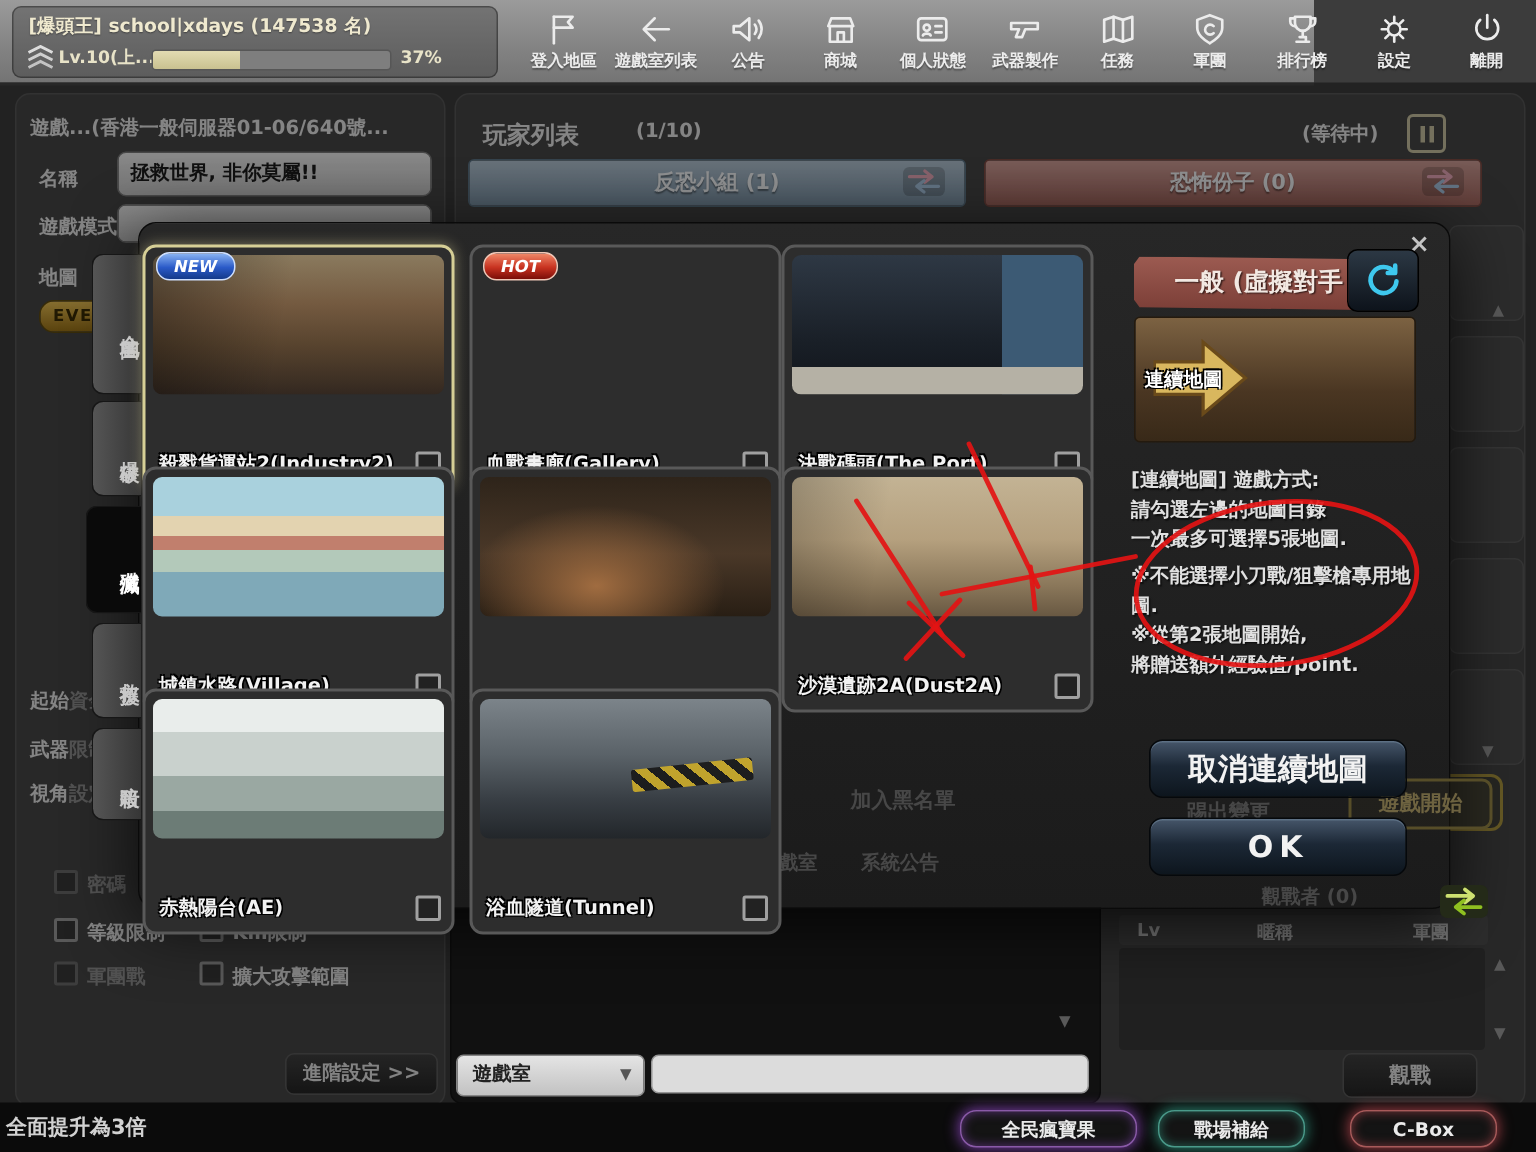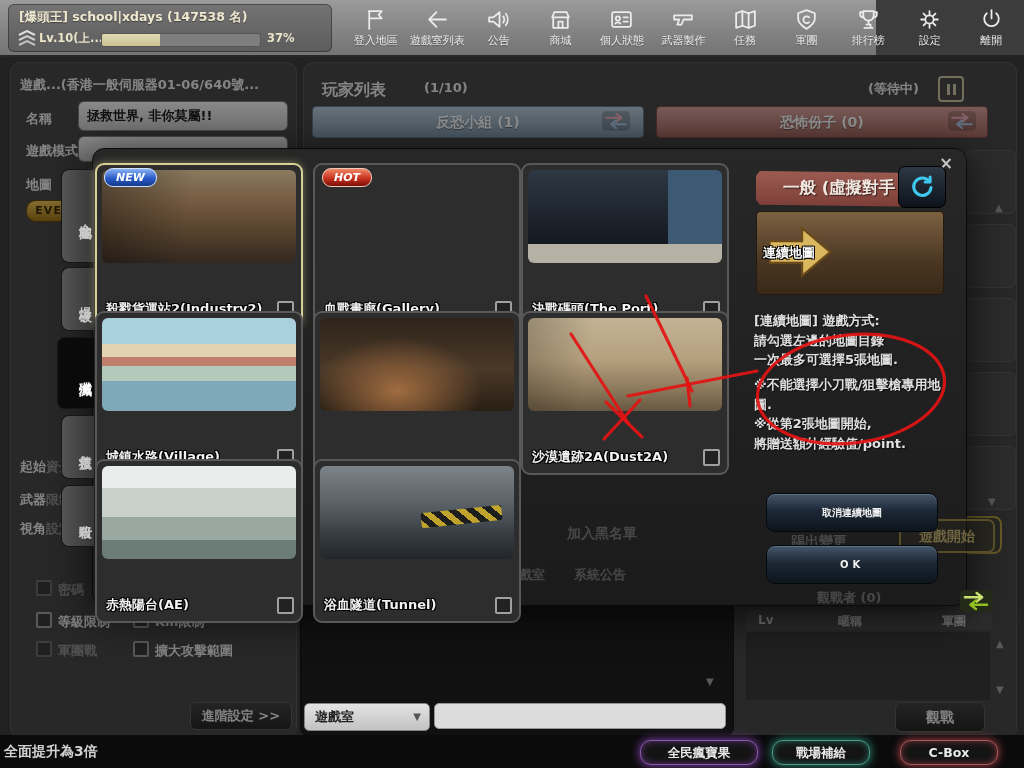--- a/index.html
+++ b/index.html
@@ -10,21 +10,21 @@
   .topbar{left:0;top:0;width:876px;height:55px;background:linear-gradient(180deg,#9b9b9b,#828282 60%,#747474);border-bottom:2px solid #454545;z-index:2;}
   .playerbox{left:8px;top:4px;width:322px;height:46px;background:rgba(40,40,40,.32);border:1px solid rgba(0,0,0,.35);border-radius:6px;}
   .ptitle{left:10px;top:4px;font-size:12.5px;font-weight:bold;color:#efe9cf;text-shadow:0 1px 1px rgba(0,0,0,.4);white-space:nowrap;}
   .plevel{left:30px;top:26px;font-size:11.5px;font-weight:bold;color:#e8e3c8;}
   .ptrack{left:92px;top:28px;width:158px;height:12px;background:#7e7e7e;border:1px solid #565656;border-radius:3px;overflow:hidden;}
   .pfill{height:100%;background:linear-gradient(180deg,#e2dbb2,#c9c190);}
   .ppct{left:258px;top:26px;font-size:11.5px;font-weight:bold;color:#e8e3c8;}
   .nav{left:345px;top:2px;width:677px;height:51px;display:flex;}
   .navitem{flex:1;display:flex;flex-direction:column;align-items:center;justify-content:center;gap:1px;cursor:pointer;}
   .navitem svg{width:25px;height:25px;}
-  .navlbl{font-size:11px;font-weight:normal;color:#ececec;text-shadow:0 1px 1px rgba(0,0,0,.35);white-space:nowrap;}
+  .navlbl{font-size:11px;font-weight:bold;color:#ececec;text-shadow:0 1px 1px rgba(0,0,0,.35);white-space:nowrap;}
   .ico{stroke:#ececec;stroke-width:1.7;fill:none;stroke-linejoin:round;stroke-linecap:round;}
   
   .bg{z-index:1;}
   .panel{background:#464646;border:1px solid #565656;border-radius:10px;}
   .bglbl{font-size:13px;font-weight:bold;color:#e4e4e4;white-space:nowrap;}
   .dimlbl{color:#8d8d8d;}
   .input-light{background:linear-gradient(180deg,#ececec,#c6c6c6);border:1px solid #7a7a7a;border-radius:6px;color:#1c1c1c;font-size:13px;font-weight:bold;line-height:28px;padding:0 8px;white-space:nowrap;overflow:hidden;}
   .cb{display:inline-block;width:12px;height:12px;border:2px solid #9a9a9a;border-radius:2px;background:rgba(0,0,0,.2);vertical-align:-2px;margin-right:6px;}
   .teambar{height:30px;border-radius:4px;font-size:14px;font-weight:bold;color:#f4f6f8;text-align:center;line-height:30px;text-shadow:0 1px 1px rgba(0,0,0,.4);}
   .ct{background:linear-gradient(180deg,#b3c4d2,#7e96a9);border:1px solid #5c7486;}
@@ -68,21 +68,21 @@
   .th-ae{background:linear-gradient(180deg,#e9edeb 0 24%,#c9d1cd 24% 55%,#9aa8a2 55% 80%,#6c7c76 80%);}
   .th-tunnel{background:linear-gradient(180deg,#7c848a 0%,#5a6268 40%,#383e44 72%,#22262a);}
   .th-tunnel::after{content:"";position:absolute;left:52%;top:46%;width:42%;height:16%;transform:rotate(-6deg);background:repeating-linear-gradient(45deg,rgba(205,172,40,.9) 0 6px,rgba(25,25,25,.92) 6px 12px);border-radius:2px;}
   
   .banner{left:663px;top:22px;width:186px;height:36px;background:linear-gradient(180deg,#9c5b51,#7b3e37);clip-path:polygon(0 14%,2% 0,98% 6%,100% 22%,99% 86%,96% 100%,2% 94%,0 80%);}
   .bannertxt{left:690px;top:28px;font-size:16.5px;font-weight:bold;color:#f2e8e2;text-shadow:1px 1px 1px rgba(0,0,0,.6);white-space:nowrap;}
   .refreshbtn{left:805px;top:17px;width:46px;height:40px;background:linear-gradient(180deg,#2c3844,#0d131b);border:1px solid #000;border-radius:7px;cursor:pointer;display:flex;align-items:center;justify-content:center;}
   .contpanel{left:663px;top:62px;width:186px;height:82px;border-radius:4px;background:linear-gradient(180deg,#7c6242,#4a3622 60%,#382918);overflow:hidden;border:1px solid #241a0e;}
   .contlbl{position:absolute;left:6px;top:32px;font-size:13px;font-weight:bold;color:#fff;text-shadow:1px 1px 0 #000,-1px -1px 0 #000,1px -1px 0 #000,-1px 1px 0 #000;}
   .desc{left:661px;width:194px;font-size:13px;line-height:1.5;color:#e0e0e0;white-space:pre-line;font-weight:bold;text-shadow:1px 1px 1px rgba(0,0,0,.6);}
-  .navybtn{left:673px;width:170px;height:37px;background:linear-gradient(180deg,#46566a,#1c2836 45%,#0d151d);border:1px solid #05080b;box-shadow:inset 0 1px 0 #5d7084;border-radius:9px;color:#f2f2f2;font-size:10px;font-weight:bold;text-align:center;line-height:37px;cursor:pointer;}
+  .navybtn{left:673px;width:170px;height:37px;background:linear-gradient(180deg,#46566a,#1c2836 45%,#0d151d);border:1px solid #05080b;box-shadow:inset 0 1px 0 #5d7084;border-radius:9px;color:#f2f2f2;font-size:20px;font-weight:bold;text-align:center;line-height:37px;cursor:pointer;}
   .closex{left:846px;top:4px;font-size:17px;font-weight:bold;color:#c4c4c4;cursor:pointer;}
   .ghost{color:#474747;font-size:13px;font-weight:bold;white-space:nowrap;}
   .annot{left:0;top:0;z-index:20;pointer-events:none;}
   .annot path,.annot ellipse{stroke:#e31414;stroke-width:3.2;fill:none;stroke-linecap:round;opacity:.92;}
 </style>
 </head>
 <body>
 
 <div id="root">
 
@@ -268,21 +268,21 @@
   <div class="abs modal">
 
     <div class="abs" style="left:28px;top:428px;width:70px;height:22px;background:#191919;border-radius:3px;"></div>
     <div class="abs ghost" style="left:120px;top:430px;">變更</div>
     <div class="abs ghost" style="left:474px;top:376px;font-size:14px;">加入黑名單</div>
     <div class="abs ghost" style="left:355px;top:417px;">軍團</div>
     <div class="abs ghost" style="left:413px;top:417px;">遊戲室</div>
     <div class="abs ghost" style="left:481px;top:417px;">系統公告</div>
     <div class="abs ghost" style="left:698px;top:384px;font-size:14px;">踢出變更</div>
     <div class="abs" style="left:806px;top:370px;width:92px;height:30px;border:2px solid #564d28;border-radius:7px;background:rgba(60,54,26,.15);color:#6e6340;font-size:14px;font-weight:bold;text-align:center;line-height:30px;">遊戲開始</div>
-    <div class="abs ghost" style="left:724px;top:440px;">觀戰者 (0)</div>
+    <div class="abs ghost" style="left:748px;top:440px;">觀戰者 (0)</div>
 
     <div class="abs vtab" style="top:20px;height:92px;">全地圖</div>
     <div class="abs vtab" style="top:118px;height:62px;">爆破</div>
     <div class="abs vtab sel" style="top:188px;height:70px;">殲滅</div>
     <div class="abs vtab" style="top:266px;height:62px;">救援</div>
     <div class="abs vtab" style="top:336px;height:60px;">暗殺</div>
 
     <div class="abs card sel" style="left:2px;top:14px;">
       <div class="thumb th-industry2"></div>
       <div class="badge new">NEW</div>

